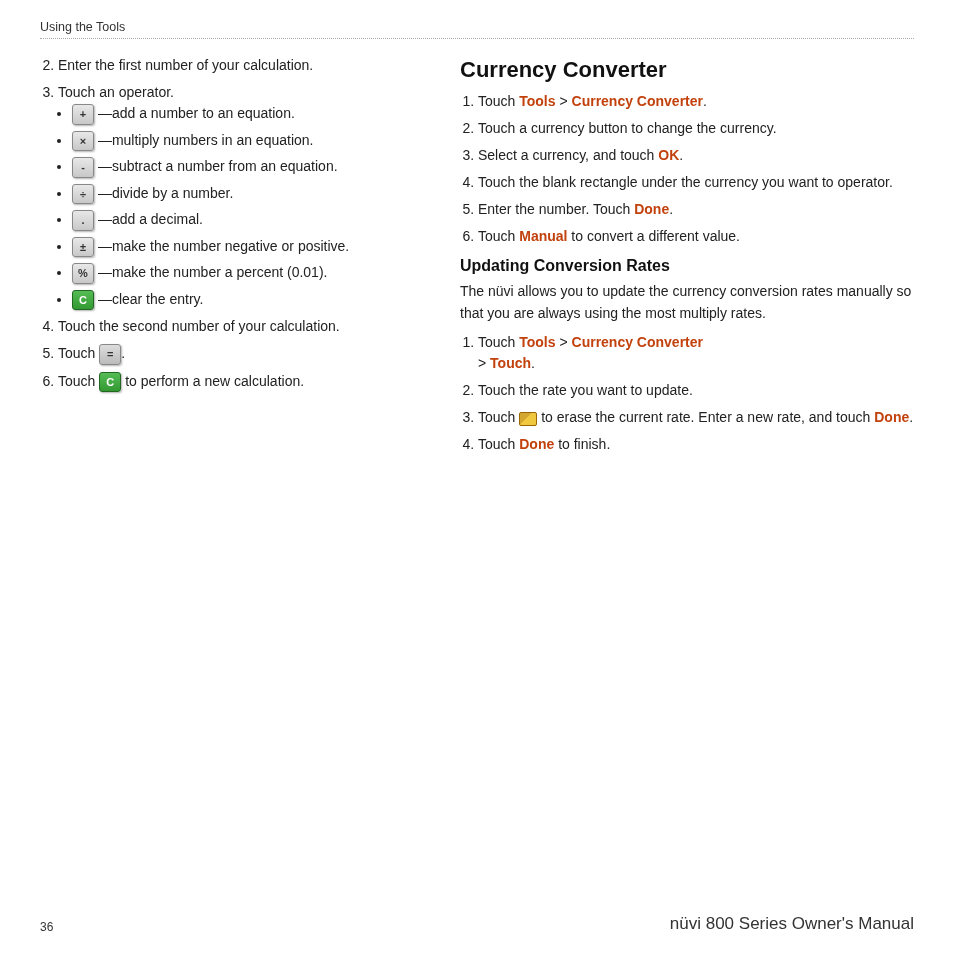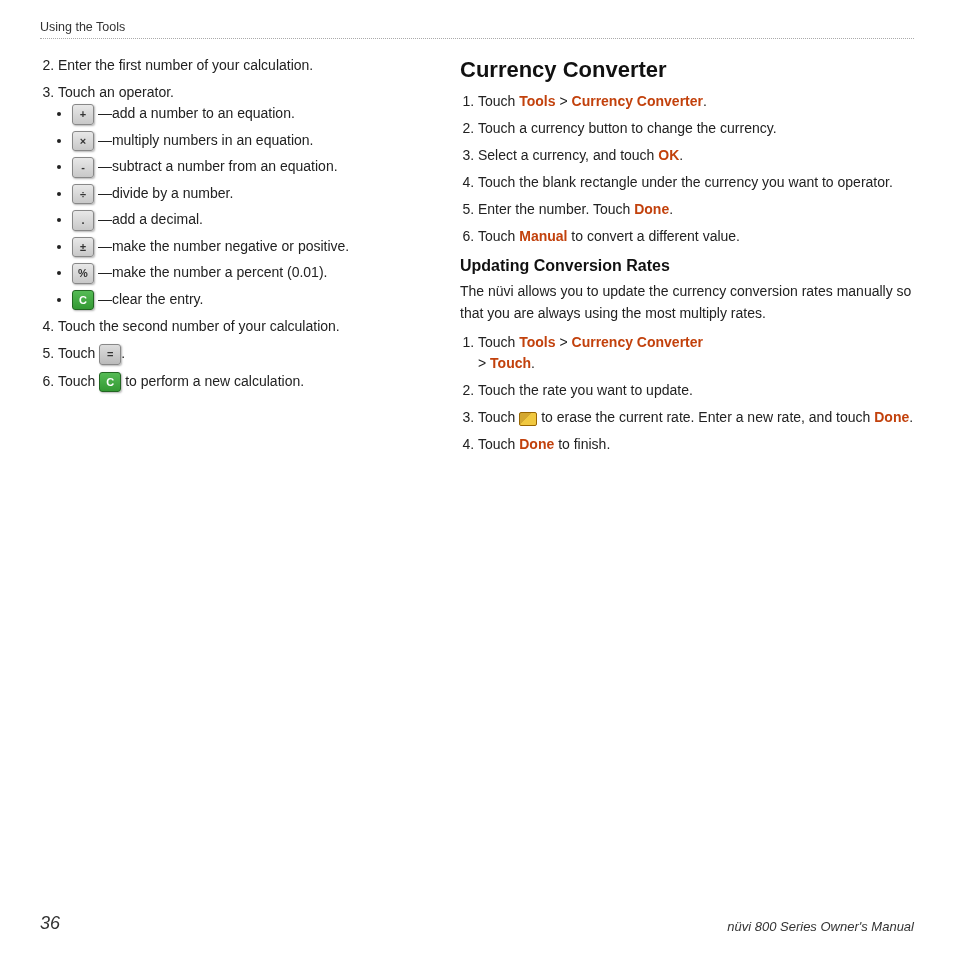--- a/index.html
+++ b/index.html
@@ -120,28 +120,26 @@
       position: absolute;
       bottom: 20px;
       left: 40px;
       right: 40px;
       display: flex;
       justify-content: space-between;
       align-items: flex-end;
     }
 
     .page-number {
-      font-style: italic;
-      font-size: 18px;
+      font-size: 12px;
       color: #333;
     }
 
     .manual-title {
-      font-style: italic;
-      font-size: 13px;
+      font-size: 17px;
       color: #333;
     }
 
     p.body-text {
       line-height: 1.55;
       margin-bottom: 8px;
     }
   </style>
 </head>
 <body>

